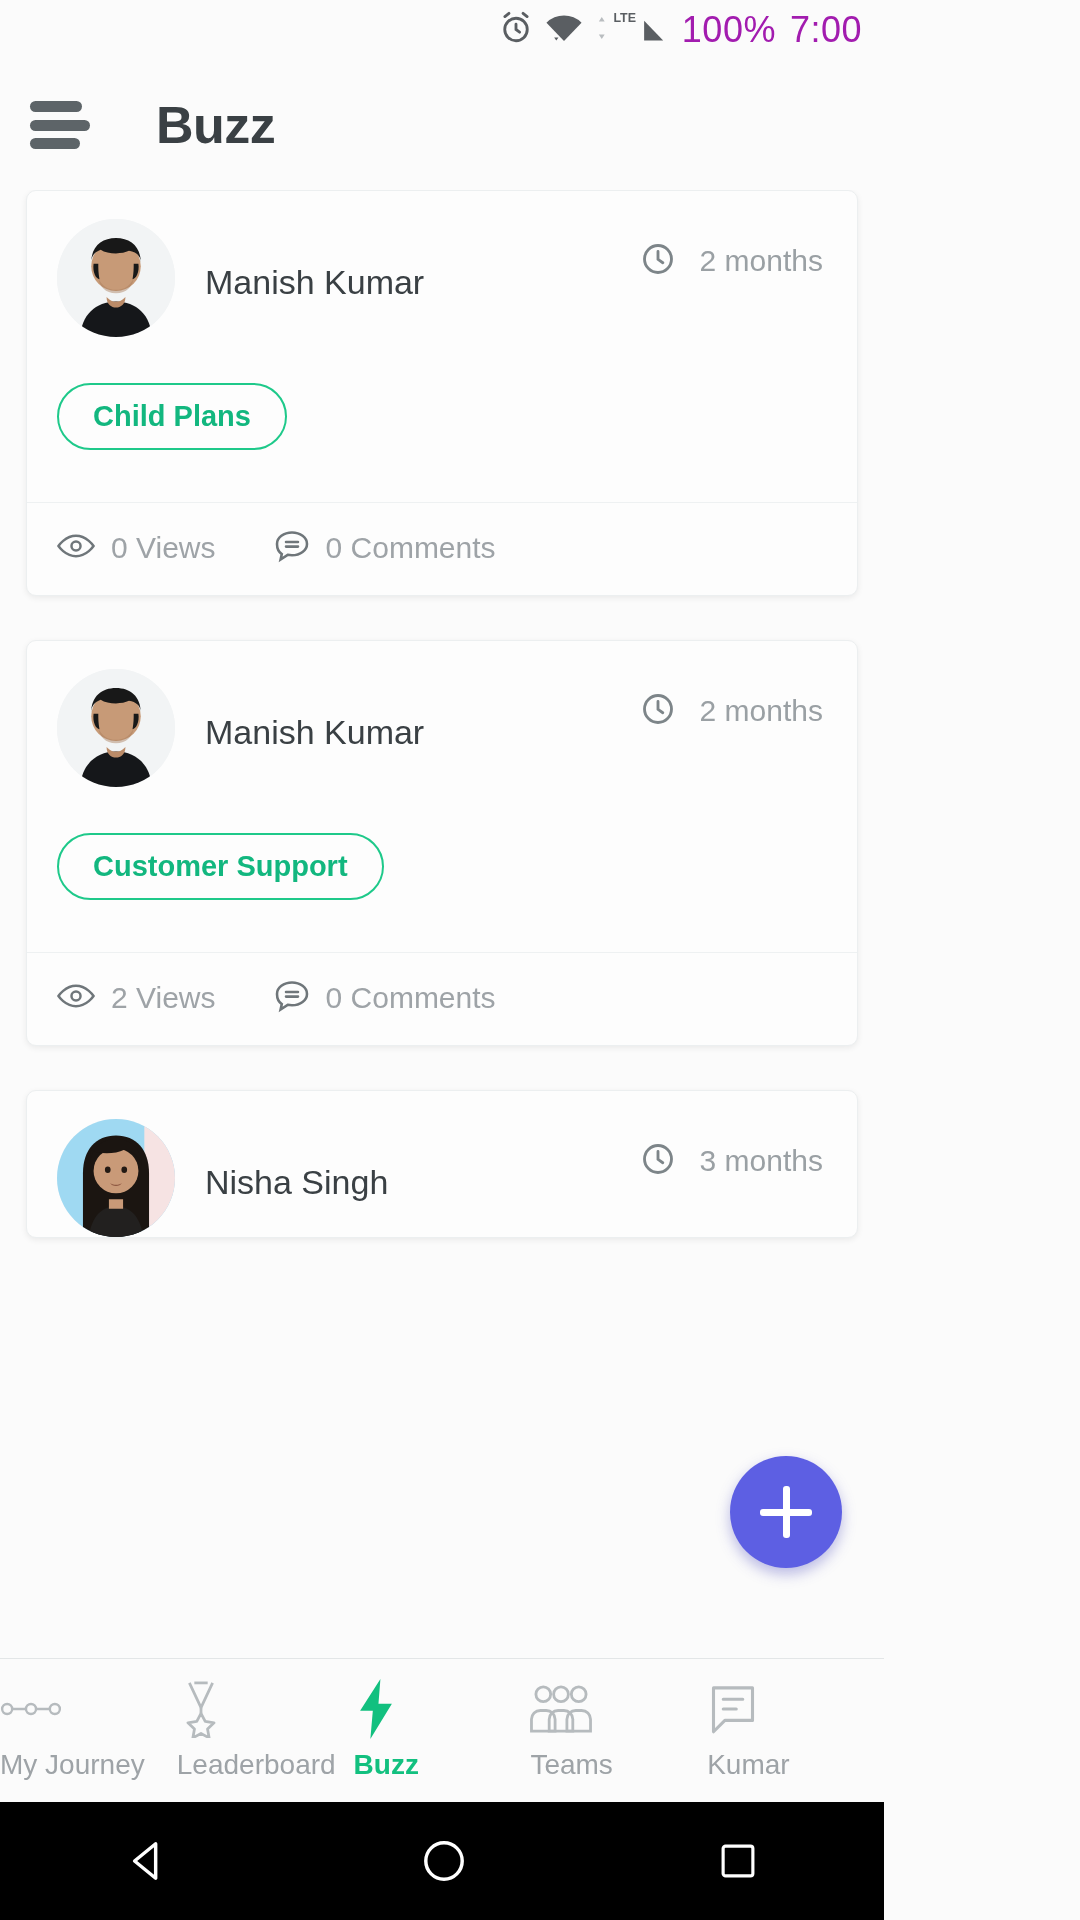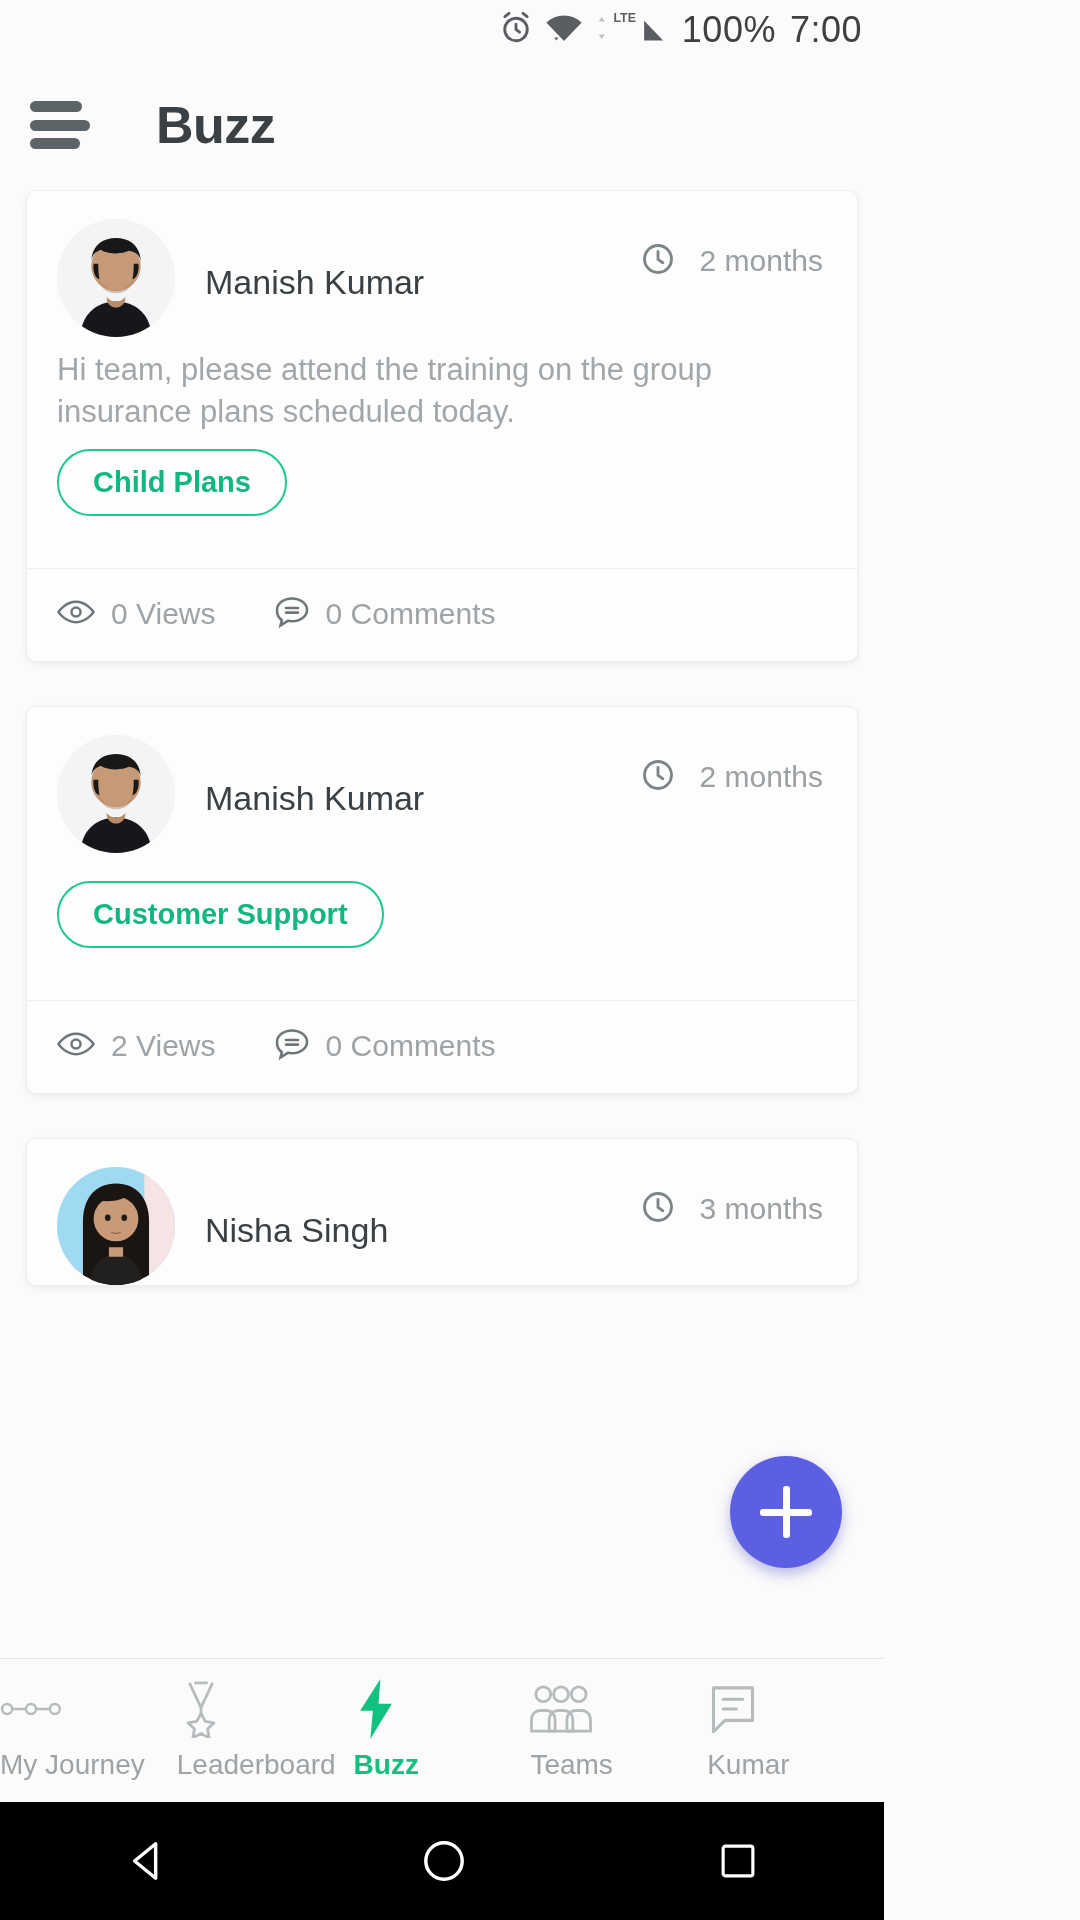--- a/index.html
+++ b/index.html
@@ -11,21 +11,21 @@
   #screen { position:relative; width:884px; height:1920px; background:#fbfbfb; }
 
   
   .status-bar {
     height:60px; display:flex; align-items:center;
     justify-content:flex-end; padding-right:22px; gap:14px;
     background:#fbfbfb;
   }
   .status-icons { display:flex; align-items:center; gap:10px; }
   .status-text {
-    font-size:36px; color:#404040; letter-spacing:.5px;
+    font-size:36px; color:#a21caf; letter-spacing:.5px;
     font-family:"Liberation Sans", sans-serif;
   }
 
   
   .app-bar { height:130px; display:flex; align-items:center; padding:0 30px; background:#fbfbfb; }
   .hamburger { width:60px; height:48px; display:flex; flex-direction:column; justify-content:space-between; cursor:pointer; }
   .hamburger span { display:block; height:11px; border-radius:6px; background:#5d6468; }
   .hamburger span:nth-child(1){ width:52px; }
   .hamburger span:nth-child(2){ width:60px; }
   .hamburger span:nth-child(3){ width:50px; }
@@ -56,21 +56,21 @@
     position:absolute; right:34px; top:50px;
     display:flex; align-items:center; gap:24px;
   }
   .time-text { font-size:30px; color:#9aa0a4; }
 
   .card-body { padding:12px 30px 0 30px; }
   .post-text {
     font-size:31px; line-height:1.35; color:#a2a7ab; font-weight:400;
   }
   .chip {
-    display:inline-block; margin-top:16px;
+    display:inline-block; margin-top:34px;
     border:2px solid #1ec98a; border-radius:40px;
     padding:15px 34px; color:#12b77f;
     font-size:29px; font-weight:bold; background:transparent;
   }
   .card-foot {
     margin-top:52px; border-top:1px solid #eef1f2;
     padding:26px 30px 28px 30px; display:flex; align-items:center; gap:58px;
   }
   .stat { display:flex; align-items:center; gap:16px; }
   .stat-text { font-size:30px; color:#9ea3a7; }
@@ -169,21 +169,20 @@
           <span>
             <svg width="36" height="36" viewBox="0 0 24 24" fill="none" stroke="#7d8589" stroke-width="1.9">
               <circle cx="12" cy="12" r="9"></circle>
               <path d="M12 7v5.2l3.2 2.3" stroke-linecap="round"></path>
             </svg>
           </span>
           <span class="time-text">2 months</span>
         </div>
       </div>
       <div class="card-body">
-        <div class="post-text">Hi team, please attend the training on the group insurance plans scheduled today.</div>
         <div class="chip">Child Plans</div>
       </div>
       <div class="card-foot">
         <div class="stat">
           <span>
             <svg width="38" height="28" viewBox="0 0 26 18" fill="none" stroke="#6f767a" stroke-width="1.7">
               <path d="M1 9s4.6-7 12-7 12 7 12 7-4.6 7-12 7S1 9 1 9z"></path>
               <circle cx="13" cy="9" r="3.1"></circle>
             </svg>
           </span>

